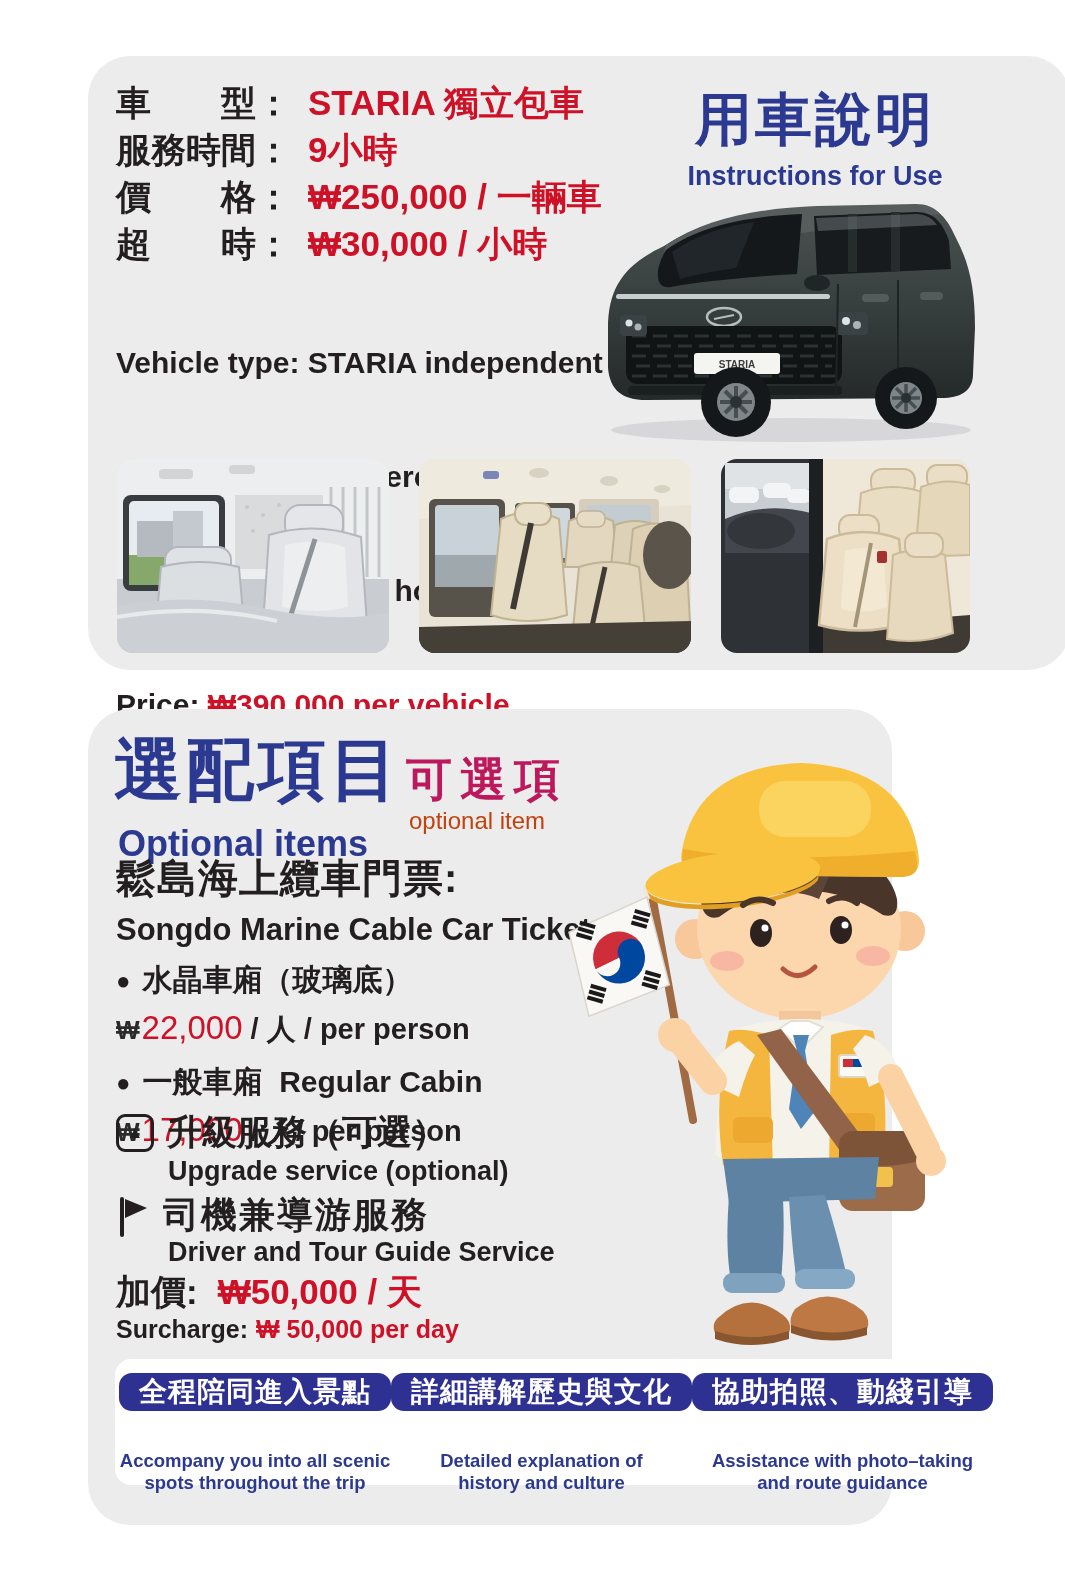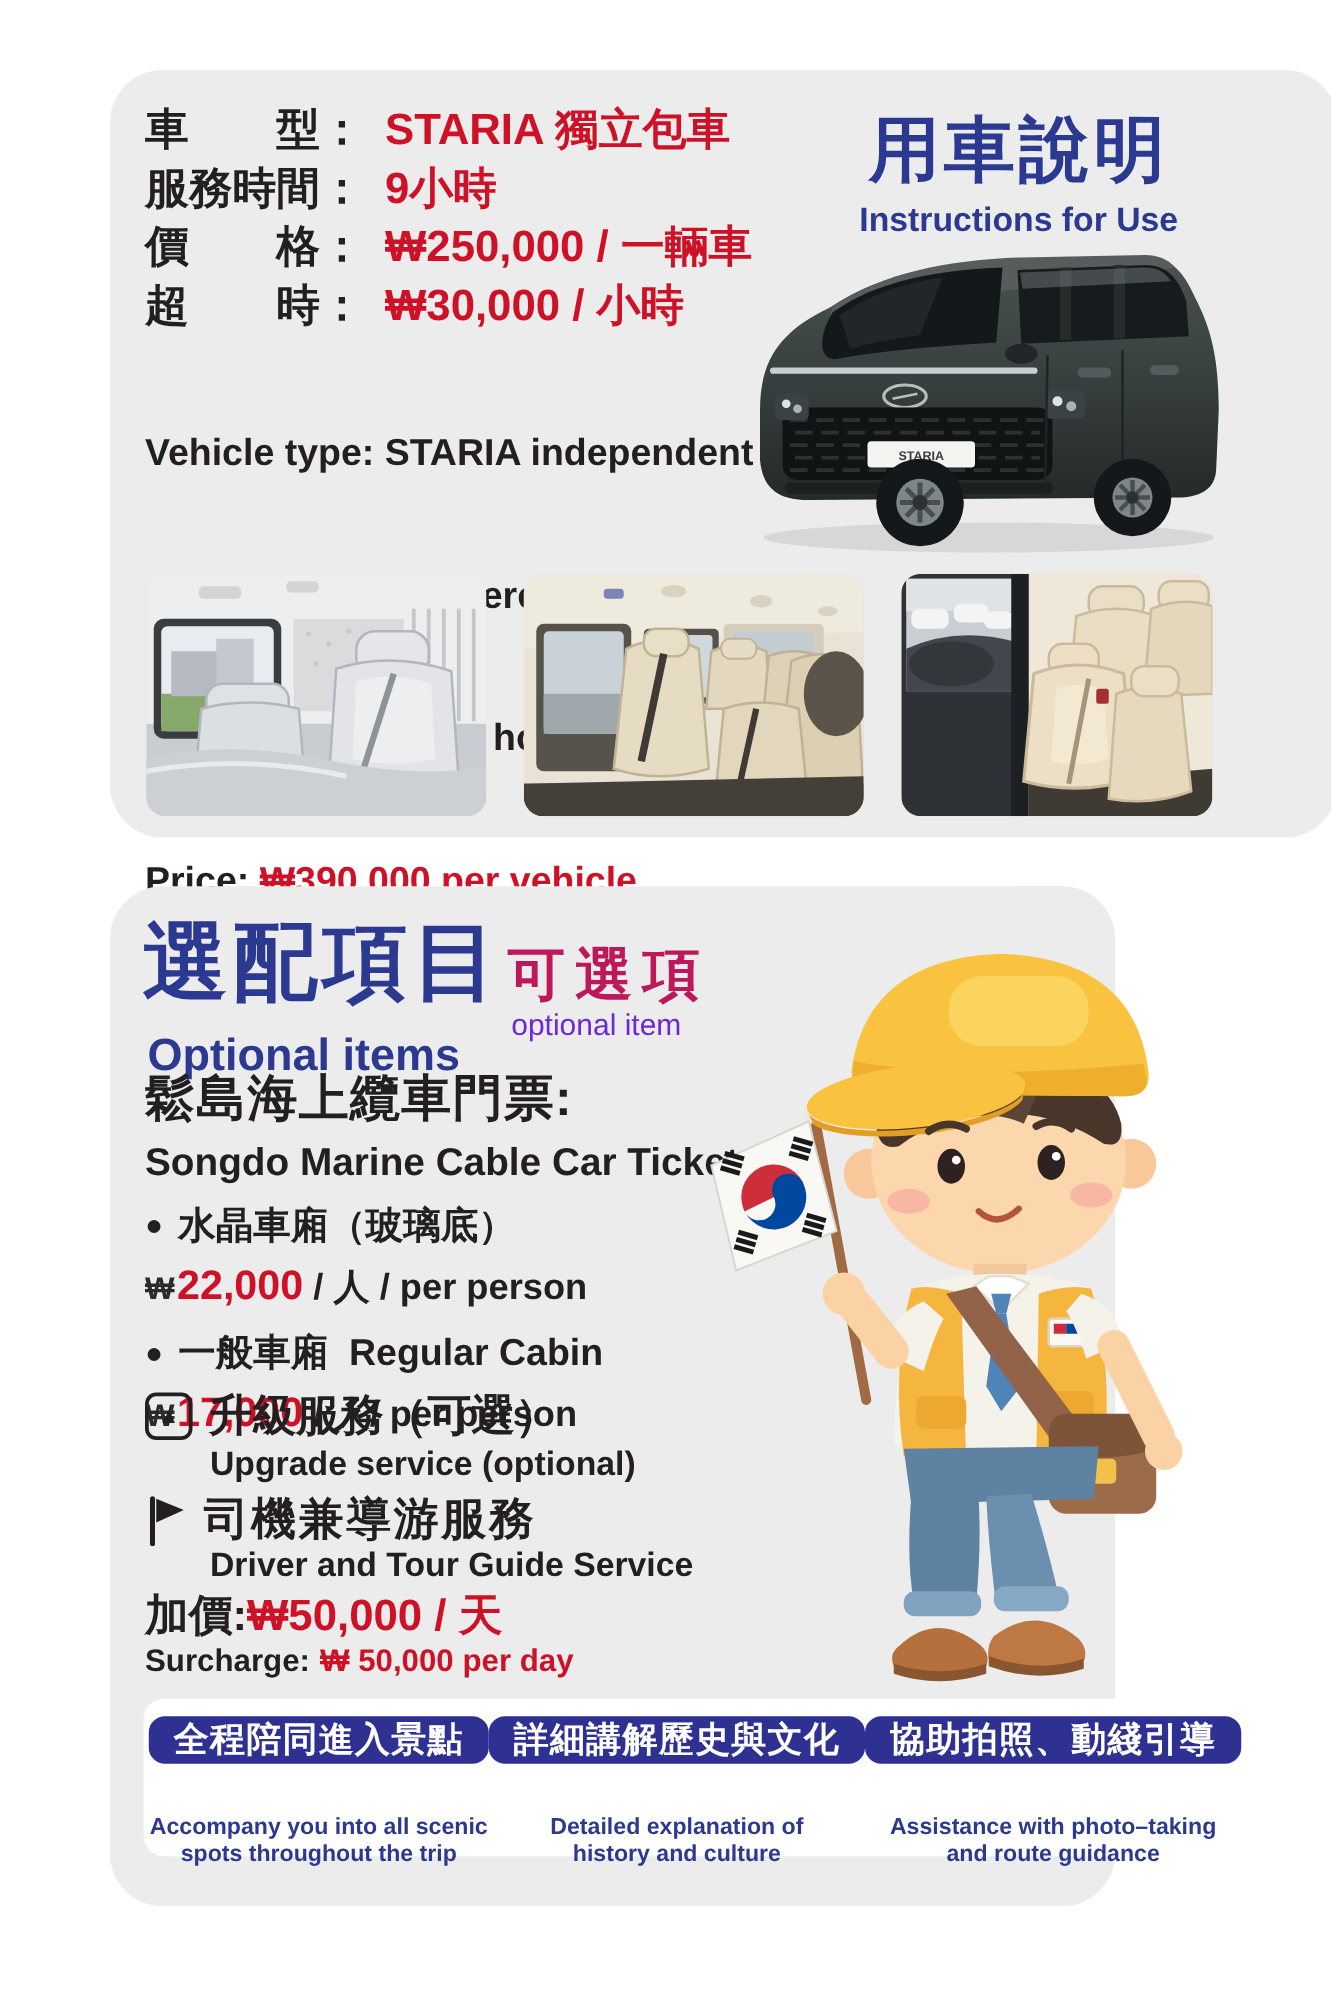--- a/index.html
+++ b/index.html
@@ -25,40 +25,40 @@
   .usage-title-en{font-size:27px;font-weight:bold;color:var(--navy);margin-top:2px;}
   .car-wrap{left:498px;top:120px;width:412px;height:272px;z-index:2;}
   .photos{left:29px;top:403px;display:flex;gap:30px;}
   .photo{height:194px;border-radius:16px;overflow:hidden;background:#dfe1e3;}
   .photo svg{display:block;}
 
   
   .opt-title-zh{left:26px;top:16px;font-size:68px;font-weight:900;color:var(--navy);letter-spacing:4px;white-space:nowrap;}
   .opt-title-en{left:30px;top:114px;font-size:36px;font-weight:bold;color:var(--navy);text-align:right;}
   .opt-sub-zh{left:318px;top:40px;font-family:"Liberation Serif","DejaVu Serif",serif;font-size:46px;font-weight:bold;color:#be185d;letter-spacing:8px;white-space:nowrap;}
-  .opt-sub-en{left:321px;top:98px;font-size:24px;color:#6d28d9;}
+  .opt-sub-en{left:321px;top:98px;font-size:24px;color:#c2410c;}
   .songdo{left:28px;top:142px;}
   .sd-zh{font-size:40px;font-weight:bold;letter-spacing:1px;white-space:nowrap;}
   .sd-en{font-size:31px;font-weight:bold;margin-top:6px;}
   .cabin-row{display:flex;align-items:center;margin-top:12px;gap:12px;}
   .bullet{font-size:24px;line-height:1;}
   .cabin-zh{font-size:30px;font-weight:bold;white-space:pre;}
   .cabin-en{font-size:29px;font-weight:bold;margin:6px 0 0 10px;}
   .price-line{margin-top:8px;display:flex;align-items:baseline;}
   .won{font-size:25px;font-weight:bold;color:#2b2b2b;margin-right:2px;}
-  .price-num{font-size:33px;font-weight:bold;color:var(--red);}
+  .price-num{font-size:33px;font-weight:normal;color:var(--red);}
   .price-suffix{font-size:29px;font-weight:bold;color:var(--ink);white-space:pre;}
   .upgrade-row{left:28px;top:400px;display:flex;align-items:center;gap:13px;}
   .upg-icon{width:38px;height:38px;border:3.5px solid var(--ink);border-radius:9px;display:flex;align-items:center;justify-content:center;font-size:17px;color:var(--ink);}
   .upg-zh{font-size:35px;font-weight:bold;white-space:nowrap;}
   .upgrade-en{left:80px;top:447px;font-size:27px;font-weight:bold;}
   .guide-row{left:30px;top:482px;display:flex;align-items:center;gap:15px;}
   .guide-zh{font-size:36px;font-weight:bold;letter-spacing:2px;white-space:nowrap;}
   .guide-en{left:80px;top:528px;font-size:27px;font-weight:bold;}
-  .surcharge-zh{left:28px;top:560px;display:flex;align-items:baseline;gap:0;}
+  .surcharge-zh{left:28px;top:560px;display:flex;align-items:baseline;gap:20px;}
   .sur-zh-label{font-size:35px;font-weight:bold;color:var(--ink);}
   .sur-zh-value{font-size:35px;font-weight:bold;color:var(--red);}
   .surcharge-en{left:28px;top:606px;display:flex;align-items:baseline;gap:8px;}
   .sur-en-label{font-size:25px;font-weight:bold;color:var(--ink);}
   .sur-en-value{font-size:25px;font-weight:bold;color:var(--red);}
   .white-box{left:27px;top:650px;width:842px;height:126px;background:#ffffff;border-radius:16px;display:flex;z-index:3;padding:0 4px;}
   .feature{flex:1;display:flex;flex-direction:column;align-items:center;gap:31px;}
   .feature-btn{margin-top:14px;height:50px;border-radius:13px;background:var(--btn);color:#fff;font-size:28px;font-weight:bold;display:flex;align-items:center;padding:0 20px;letter-spacing:1px;white-space:nowrap;}
   .feature-cap{margin-top:8px;font-size:18.5px;font-weight:bold;color:var(--navy);text-align:center;line-height:1.2;}
   .character{left:455px;top:20px;width:445px;height:620px;z-index:2;}

